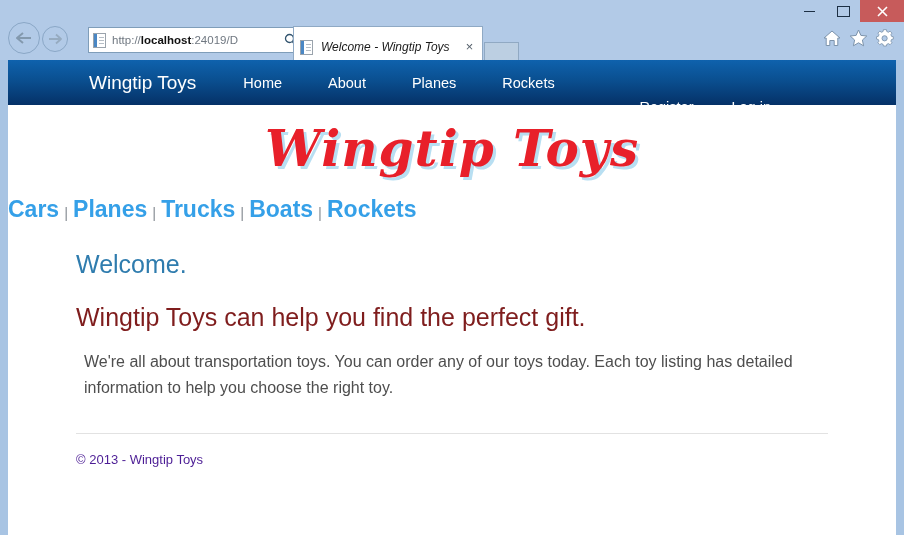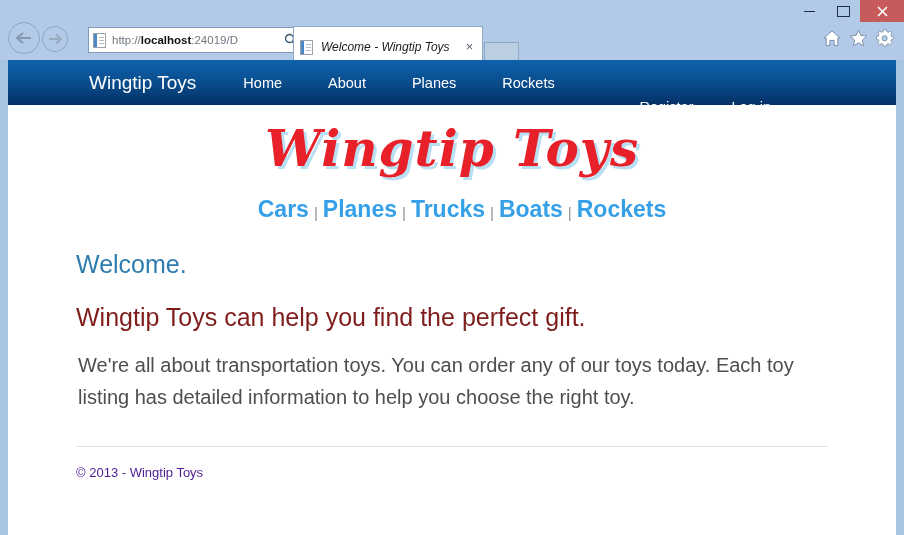--- a/index.html
+++ b/index.html
@@ -225,25 +225,23 @@
     font-family: "DejaVu Serif", serif;
     font-style: italic;
     font-weight: bold;
     font-size: 50px;
     color: #e8202a;
     text-shadow: 3px 3px 0 #b8dff2;
     letter-spacing: 1px;
     line-height: 1.1;
   }
   .cats {
-    text-align: center;
     margin-top: 20px;
     font-size: 0;
     white-space: nowrap;
-    padding-left: 20px;
   }
   .cat {
     font-size: 23px;
     font-weight: bold;
     color: #35a0e8;
     text-decoration: none;
   }
   .catsep {
     font-size: 15px;
     color: #8d9399;
@@ -263,23 +261,23 @@
     line-height: 1.1;
   }
   h2.tagline {
     font-size: 25px;
     font-weight: normal;
     color: #7f1d1d;
     margin: 24px 0 0 0;
     line-height: 1.15;
   }
   p.body {
-    font-size: 20px;
+    font-size: 16px;
     color: #4e4e4e;
-    margin: 18px 0 0 2px;
+    margin: 18px 0 0 8px;
     line-height: 1.6;
     max-width: 728px;
   }
   hr.divider {
     border: none;
     border-top: 1px solid #e2e2e2;
     margin: 33px 0 0 0;
   }
   p.footer {
     font-size: 13px;

